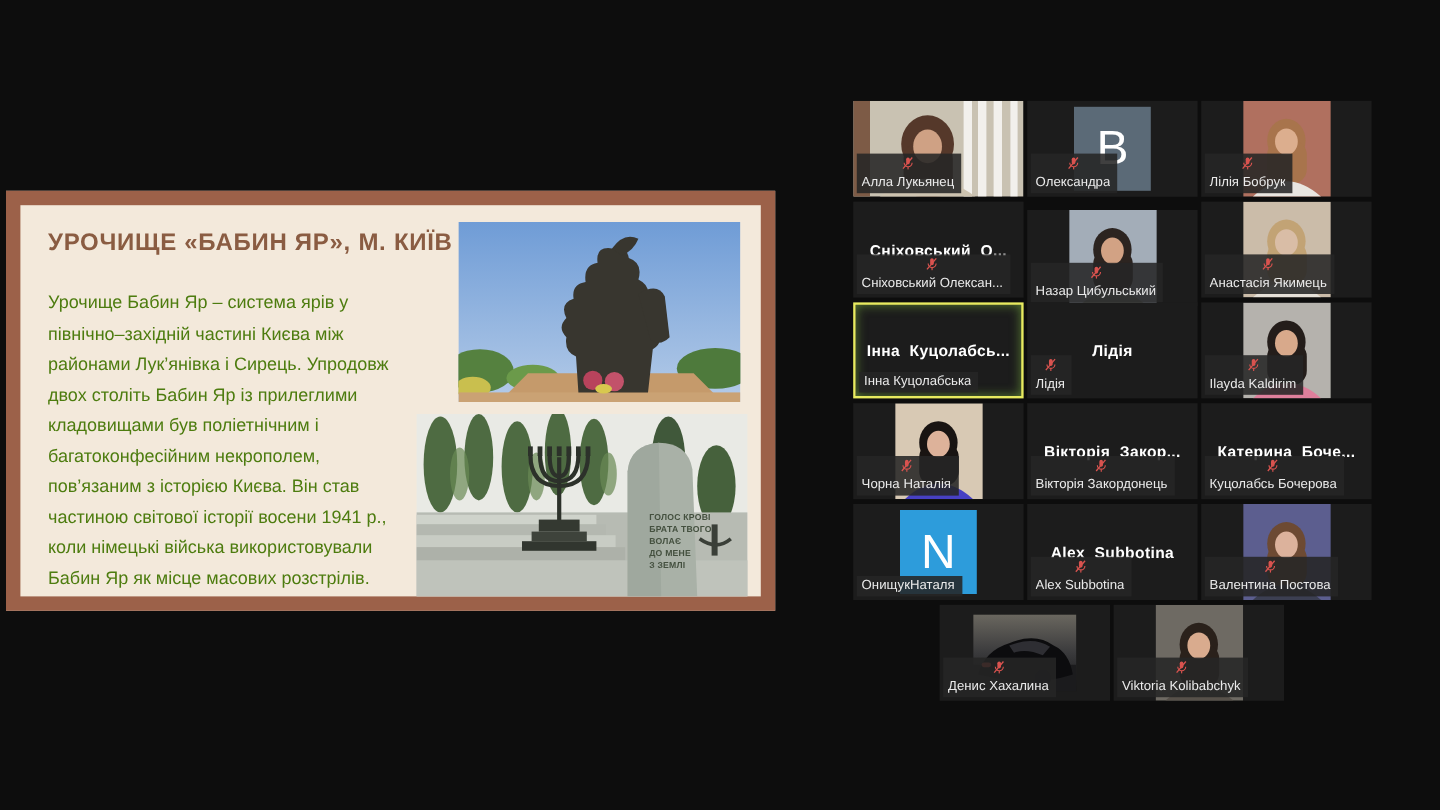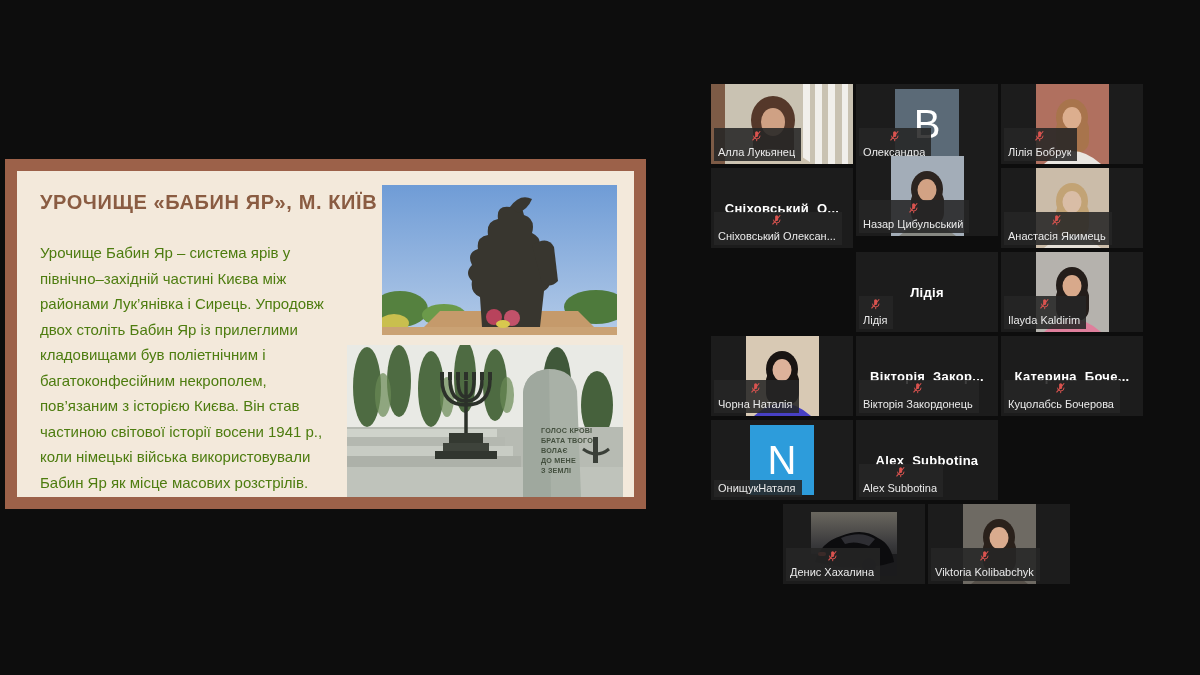--- a/index.html
+++ b/index.html
@@ -193,21 +193,21 @@
             <g fill="#d9534f">
               <rect x="6" y="1.5" width="4.4" height="8.5" rx="2.2"></rect>
               <path d="M3.6 8a4.8 4.8 0 0 0 9.6 0" stroke="#d9534f" stroke-width="1.4" fill="none"></path>
               <rect x="7.6" y="13" width="1.4" height="3"></rect>
             </g>
             <line x1="2.2" y1="15" x2="13.4" y2="1.6" stroke="#d9534f" stroke-width="1.6"></line>
           </svg>
           <span class="label-text">Сніховський Олексан...</span>
         </div>
       </div>
-      <div class="tile" style="left: 145px; top: 72px;">
+      <div class="tile" style="left: 145px; top: 91px;">
         <svg class="avatar-photo" width="73" height="80" viewBox="0 0 73 80">
           <rect width="73" height="80" fill="#a3adb8"></rect>
           <ellipse cx="36" cy="33" rx="16" ry="18" fill="#2c2420"></ellipse>
           <rect x="20" y="33" width="33" height="36" rx="12" fill="#2c2420"></rect>
           <ellipse cx="36" cy="34" rx="9.5" ry="11" fill="#d2a284"></ellipse>
           <path d="M8,80 Q36,54 65,80 Z" fill="#878983"></path>
         </svg>
         <div class="label">
           <svg width="11" height="12" viewBox="0 0 16 17" style="flex:0 0 auto">
             <g fill="#d9534f">
@@ -233,20 +233,26 @@
             <g fill="#d9534f">
               <rect x="6" y="1.5" width="4.4" height="8.5" rx="2.2"></rect>
               <path d="M3.6 8a4.8 4.8 0 0 0 9.6 0" stroke="#d9534f" stroke-width="1.4" fill="none"></path>
               <rect x="7.6" y="13" width="1.4" height="3"></rect>
             </g>
             <line x1="2.2" y1="15" x2="13.4" y2="1.6" stroke="#d9534f" stroke-width="1.6"></line>
           </svg>
           <span class="label-text">Анастасія Якимець</span>
         </div>
       </div>
+      <div class="tile active" style="left: 0px; top: 168px;">
+        <div class="center-name">Інна Куцолабсь...</div>
+        <div class="label">
+          <span class="label-text">Інна Куцолабська</span>
+        </div>
+      </div>
       <div class="tile" style="left: 145px; top: 168px;">
         <div class="center-name">Лідія</div>
         <div class="label">
           <svg width="11" height="12" viewBox="0 0 16 17" style="flex:0 0 auto">
             <g fill="#d9534f">
               <rect x="6" y="1.5" width="4.4" height="8.5" rx="2.2"></rect>
               <path d="M3.6 8a4.8 4.8 0 0 0 9.6 0" stroke="#d9534f" stroke-width="1.4" fill="none"></path>
               <rect x="7.6" y="13" width="1.4" height="3"></rect>
             </g>
             <line x1="2.2" y1="15" x2="13.4" y2="1.6" stroke="#d9534f" stroke-width="1.6"></line>
@@ -333,20 +339,40 @@
         <div class="label">
           <svg width="11" height="12" viewBox="0 0 16 17" style="flex:0 0 auto">
             <g fill="#d9534f">
               <rect x="6" y="1.5" width="4.4" height="8.5" rx="2.2"></rect>
               <path d="M3.6 8a4.8 4.8 0 0 0 9.6 0" stroke="#d9534f" stroke-width="1.4" fill="none"></path>
               <rect x="7.6" y="13" width="1.4" height="3"></rect>
             </g>
             <line x1="2.2" y1="15" x2="13.4" y2="1.6" stroke="#d9534f" stroke-width="1.6"></line>
           </svg>
           <span class="label-text">Alex Subbotina</span>
+        </div>
+      </div>
+      <div class="tile" style="left: 290px; top: 336px;">
+        <svg class="avatar-photo" width="73" height="80" viewBox="0 0 73 80">
+          <rect width="73" height="80" fill="#5c5e8f"></rect>
+          <ellipse cx="36" cy="33" rx="16" ry="18" fill="#6d4a33"></ellipse>
+          <rect x="20" y="33" width="33" height="36" rx="12" fill="#6d4a33"></rect>
+          <ellipse cx="36" cy="34" rx="9.5" ry="11" fill="#dcb29c"></ellipse>
+          <path d="M8,80 Q36,54 65,80 Z" fill="#3c3f52"></path>
+        </svg>
+        <div class="label">
+          <svg width="11" height="12" viewBox="0 0 16 17" style="flex:0 0 auto">
+            <g fill="#d9534f">
+              <rect x="6" y="1.5" width="4.4" height="8.5" rx="2.2"></rect>
+              <path d="M3.6 8a4.8 4.8 0 0 0 9.6 0" stroke="#d9534f" stroke-width="1.4" fill="none"></path>
+              <rect x="7.6" y="13" width="1.4" height="3"></rect>
+            </g>
+            <line x1="2.2" y1="15" x2="13.4" y2="1.6" stroke="#d9534f" stroke-width="1.6"></line>
+          </svg>
+          <span class="label-text">Валентина Постова</span>
         </div>
       </div>
       <div class="tile" style="left: 72px; top: 420px;">
         <svg class="car-photo" width="86" height="64" viewBox="0 0 86 64">
           <defs>
             <linearGradient id="cg" x1="0" y1="0" x2="0" y2="1">
               <stop offset="0" stop-color="#6a675f"></stop>
               <stop offset=".5" stop-color="#3a3a3c"></stop>
               <stop offset="1" stop-color="#141416"></stop>
             </linearGradient>

